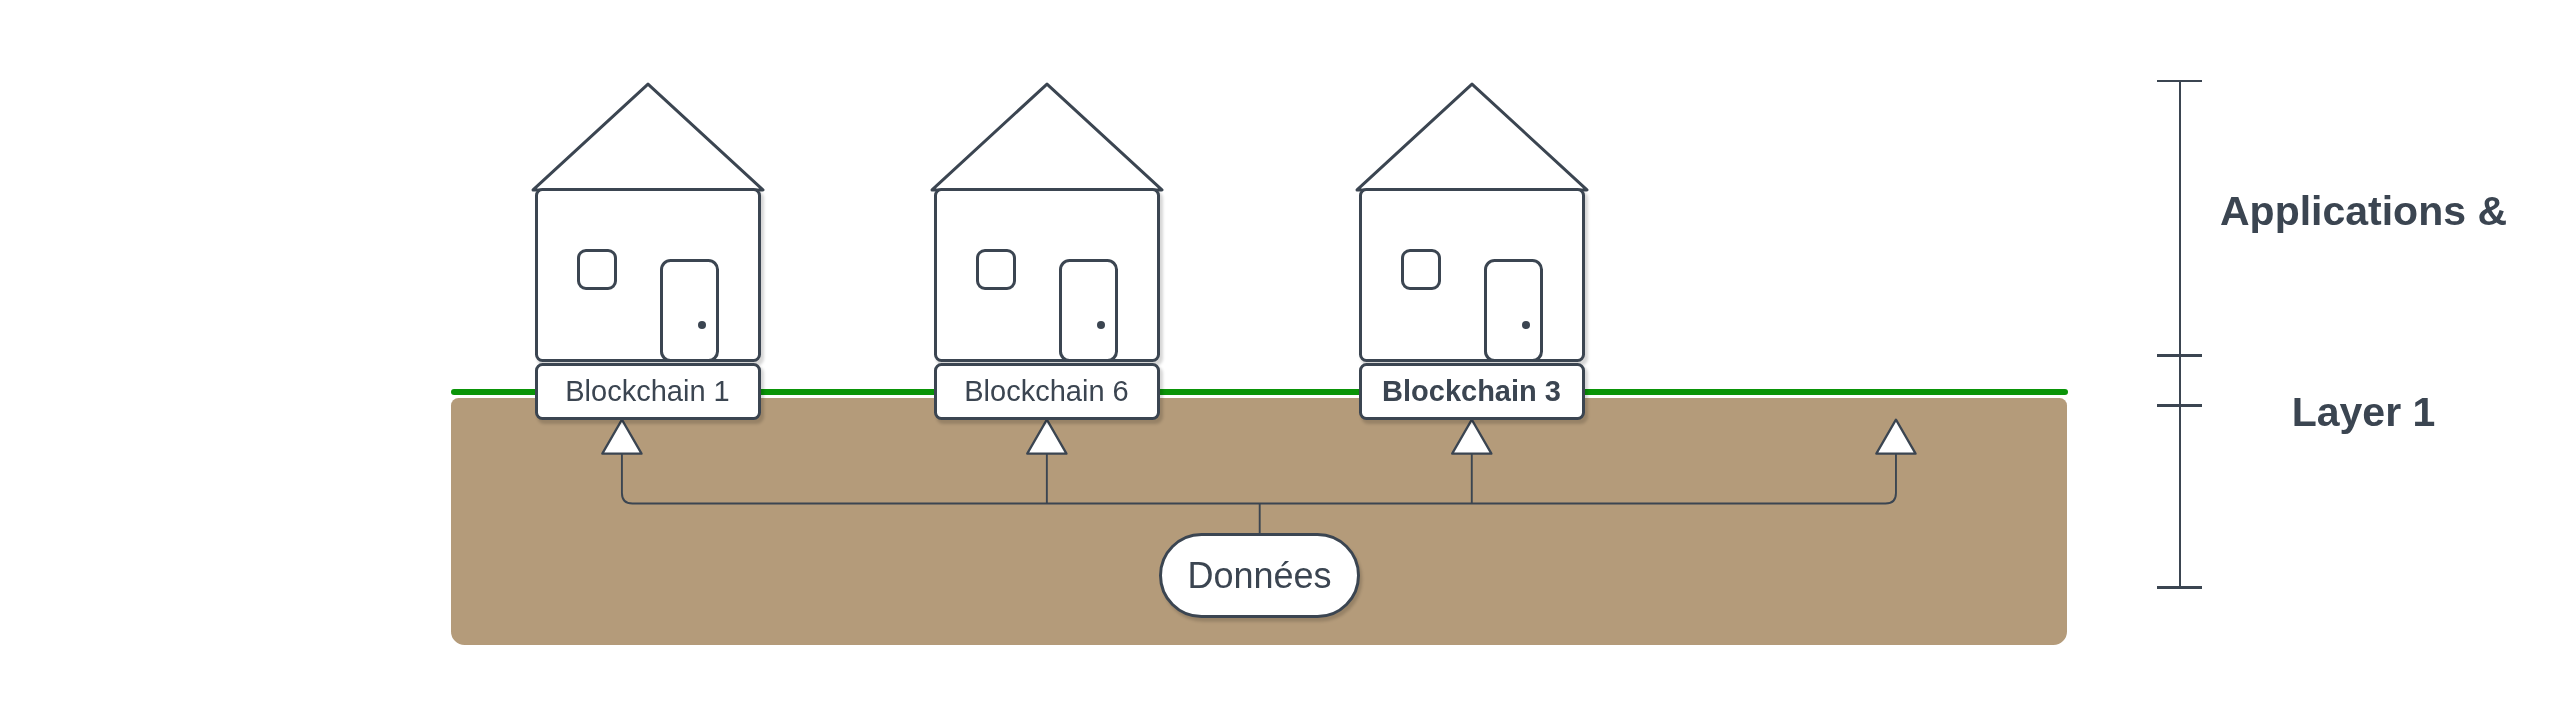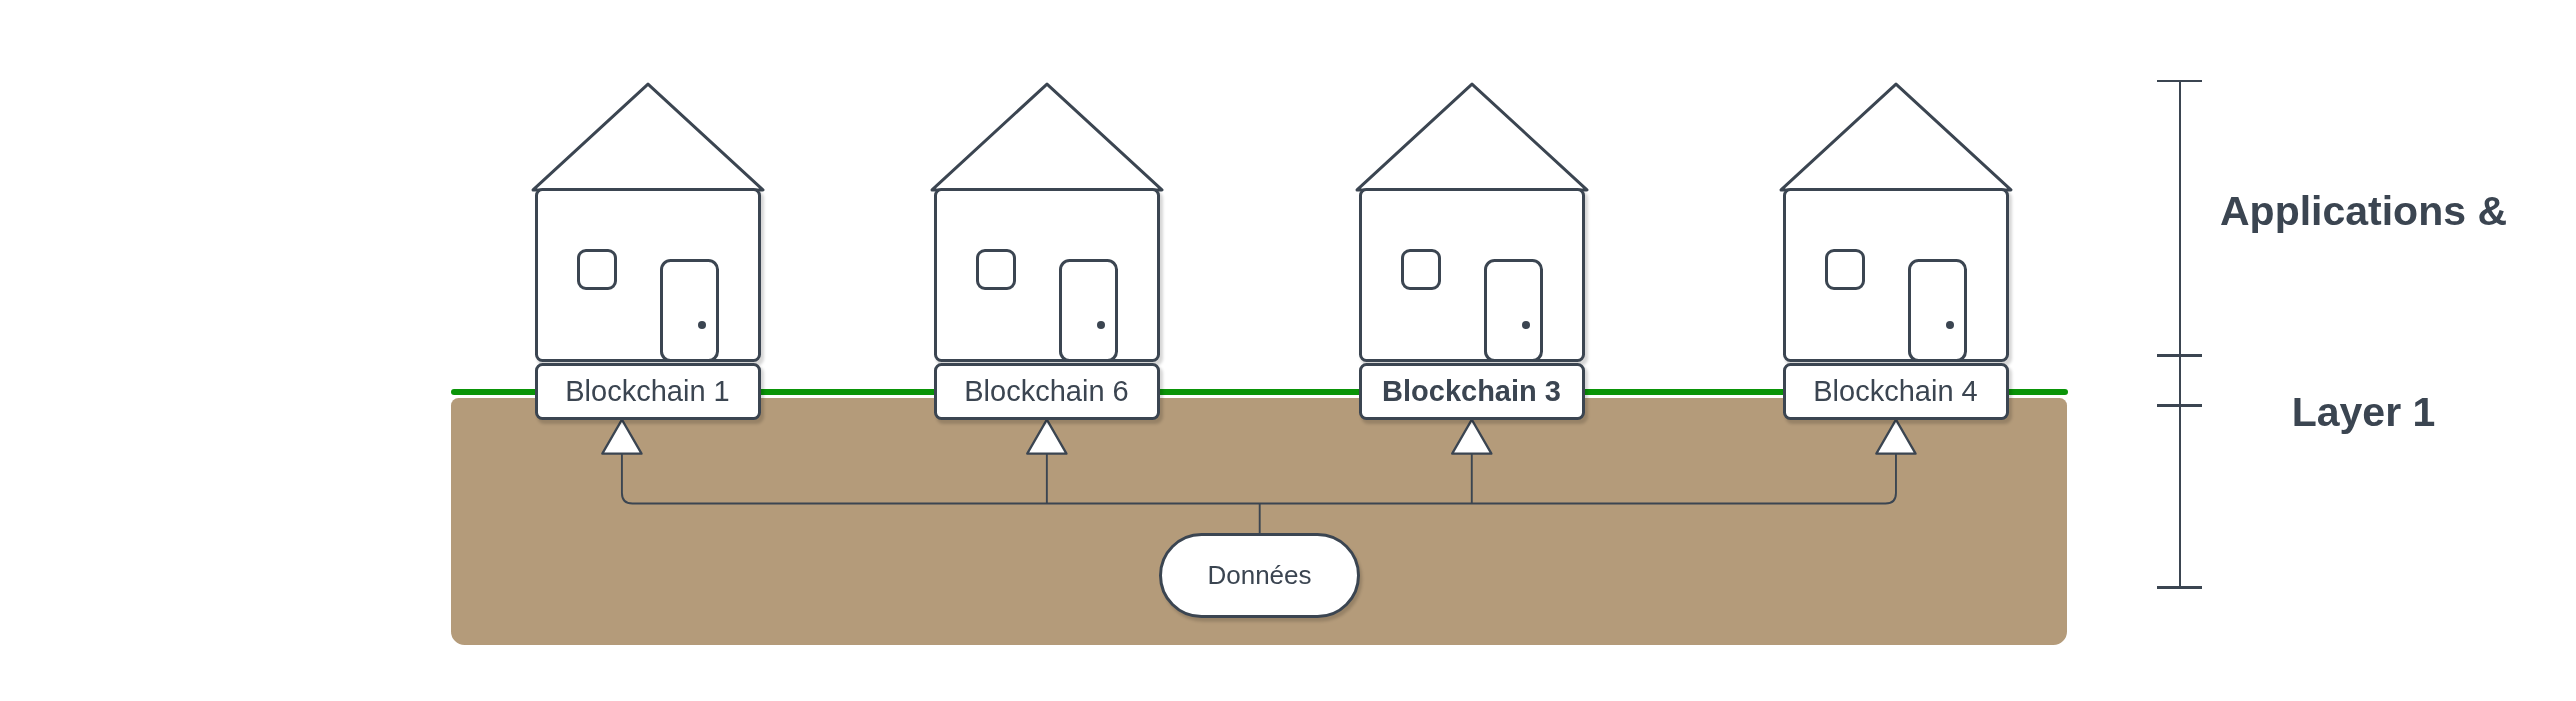--- a/index.html
+++ b/index.html
@@ -44,21 +44,21 @@
     box-shadow:2.3px 3.8px 3px rgba(0,0,0,0.16);
     display:flex;align-items:center;justify-content:center;
     font-size:29px;white-space:nowrap;
   }
   .h1{left:527px;} .h2{left:926px;} .h3{left:1351px;font-weight:bold;} .h4{left:1775px;}
   
   .pill{
     position:absolute;left:1159px;top:533px;width:201px;height:85px;box-sizing:border-box;
     background:#fff;border:3px solid var(--stroke,#3b4551);border-radius:43px;
     box-shadow:2.3px 3.8px 3px rgba(0,0,0,0.16);
-    display:flex;align-items:center;justify-content:center;font-size:26px;z-index:5;
+    display:flex;align-items:center;justify-content:center;font-size:36px;z-index:5;
   }
   
   .bracket-vline{position:absolute;left:2179px;top:81px;width:1.5px;height:507px;background:var(--stroke,#3b4551);}
   .tick{position:absolute;left:2157px;width:45px;background:var(--stroke,#3b4551);}
   .tick.t1{top:80px;height:1.5px;}
   .tick.t2{top:354px;height:3px;}
   .tick.t3{top:404px;height:3px;}
   .tick.t4{top:586px;height:3px;}
   
   .legend{
@@ -115,30 +115,20 @@
     <svg class="roof" viewBox="0 0 320 152" xmlns="http://www.w3.org/2000/svg">
       <polygon points="8,148 160,8 312,148" fill="#ffffff" stroke="#3b4551" stroke-width="4" stroke-linejoin="round"></polygon>
     </svg>
     <div class="body"></div>
     <div class="window"></div>
     <div class="door"></div>
     <div class="knob"></div>
     <div class="label">Blockchain 3</div>
   </div>
 
-  <div class="house h4">
-    <svg class="roof" viewBox="0 0 320 152" xmlns="http://www.w3.org/2000/svg">
-      <polygon points="8,148 160,8 312,148" fill="#ffffff" stroke="#3b4551" stroke-width="4" stroke-linejoin="round"></polygon>
-    </svg>
-    <div class="body"></div>
-    <div class="window"></div>
-    <div class="door"></div>
-    <div class="knob"></div>
-    <div class="label">Blockchain 4</div>
-  </div>
 
   <div class="pill">Données</div>
 
   <div class="bracket-vline"></div>
   <div class="tick t1"></div>
   <div class="tick t2"></div>
   <div class="tick t3"></div>
   <div class="tick t4"></div>
 
   <div class="legend apps">

